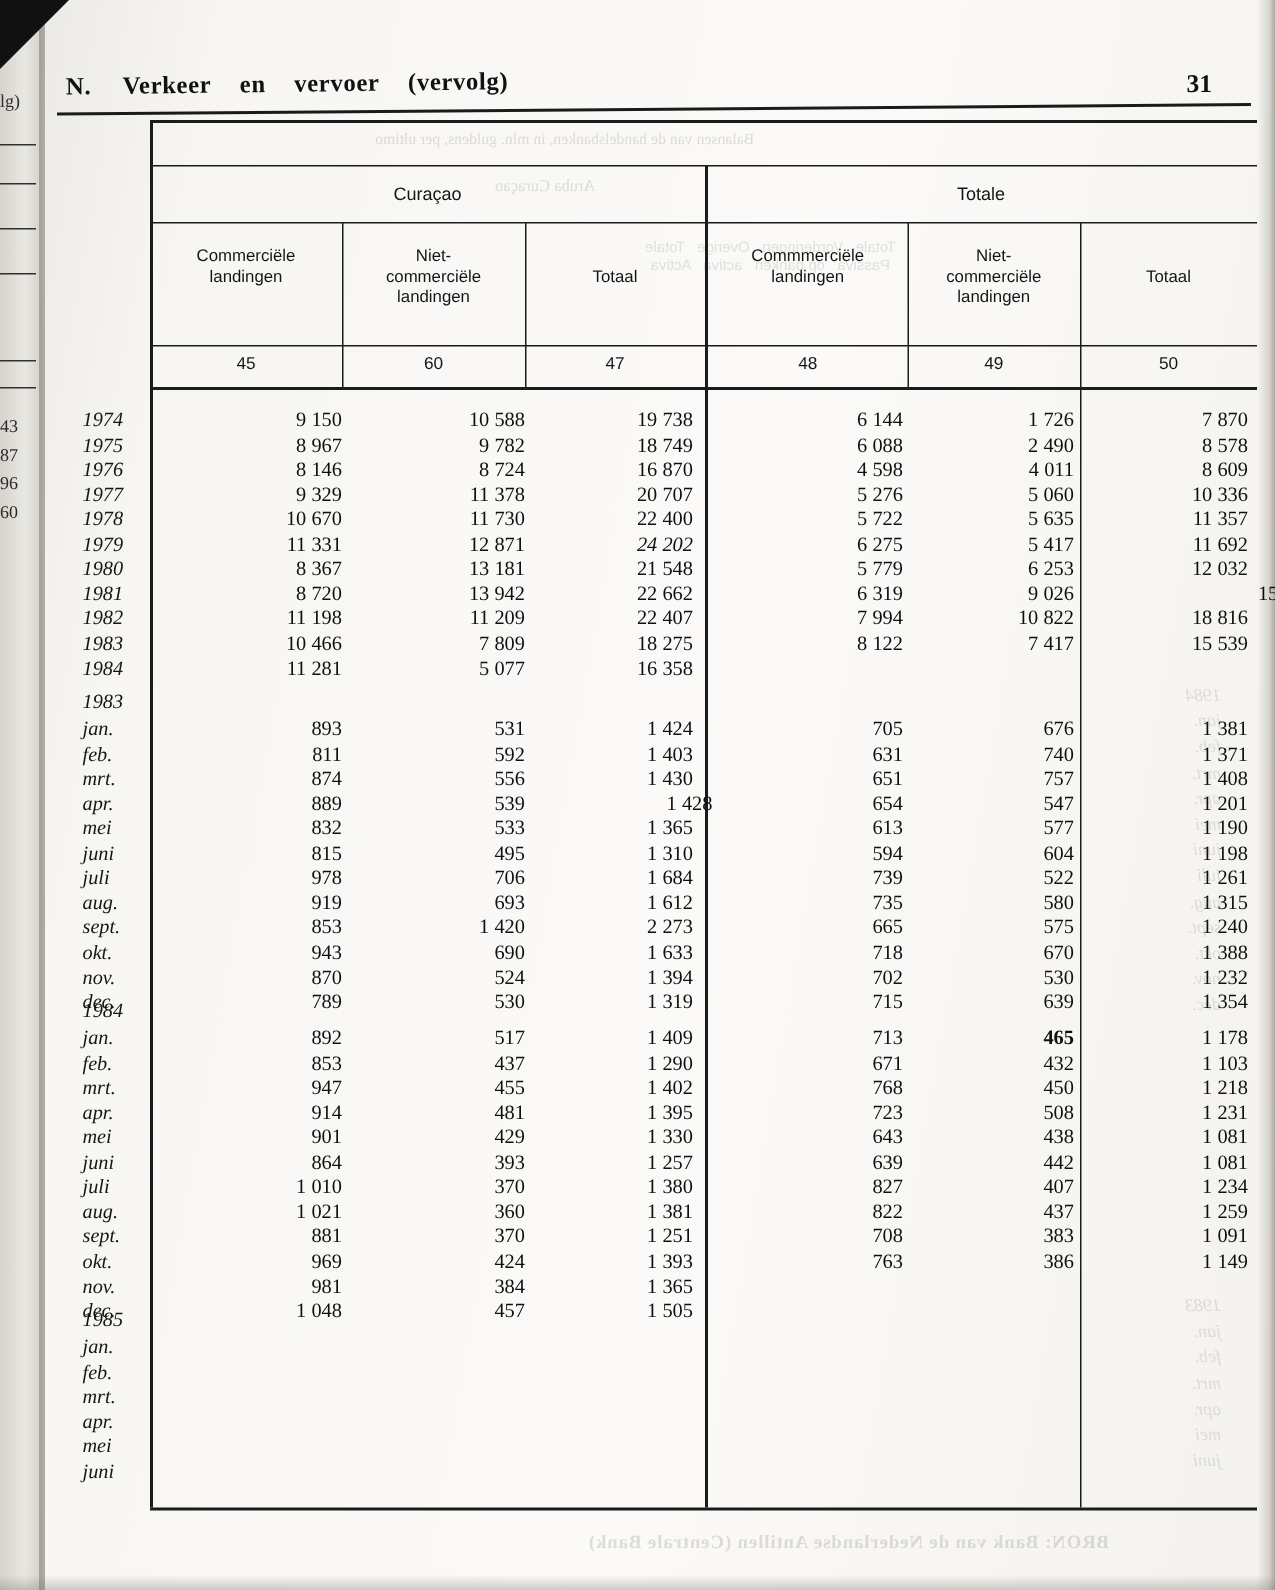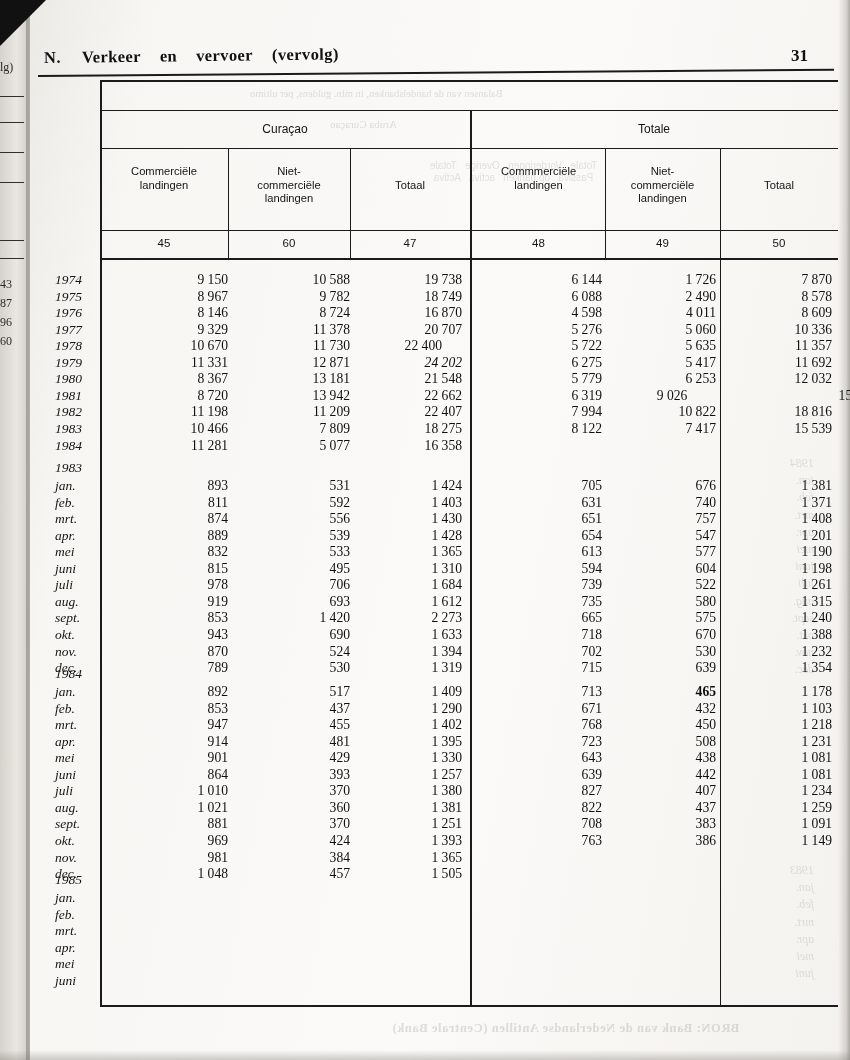--- a/index.html
+++ b/index.html
@@ -383,21 +383,21 @@
         <div class="rowlabel" style="left: 55px; top: 321.65px;">1977</div>
         <div class="num" style="left: 108px; width: 120px; top: 321.65px;">9 329</div>
         <div class="num" style="left: 230px; width: 120px; top: 321.65px;">11 378</div>
         <div class="num" style="left: 342px; width: 120px; top: 321.65px;">20 707</div>
         <div class="num" style="left: 482px; width: 120px; top: 321.65px;">5 276</div>
         <div class="num" style="left: 596px; width: 120px; top: 321.65px;">5 060</div>
         <div class="num" style="left: 712px; width: 120px; top: 321.65px;">10 336</div>
         <div class="rowlabel" style="left: 55px; top: 338.2px;">1978</div>
         <div class="num" style="left: 108px; width: 120px; top: 338.2px;">10 670</div>
         <div class="num" style="left: 230px; width: 120px; top: 338.2px;">11 730</div>
-        <div class="num" style="left: 322px; width: 120px; top: 338.2px;">22 400</div>
+        <div class="num" style="left: 342px; width: 120px; top: 338.2px;">22 400</div>
         <div class="num" style="left: 482px; width: 120px; top: 338.2px;">5 722</div>
         <div class="num" style="left: 596px; width: 120px; top: 338.2px;">5 635</div>
         <div class="num" style="left: 712px; width: 120px; top: 338.2px;">11 357</div>
         <div class="rowlabel" style="left: 55px; top: 354.75px;">1979</div>
         <div class="num" style="left: 108px; width: 120px; top: 354.75px;">11 331</div>
         <div class="num" style="left: 230px; width: 120px; top: 354.75px;">12 871</div>
         <div class="num" style="left: 342px; width: 120px; top: 354.75px; font-style: italic;">24 202</div>
         <div class="num" style="left: 482px; width: 120px; top: 354.75px;">6 275</div>
         <div class="num" style="left: 596px; width: 120px; top: 354.75px;">5 417</div>
         <div class="num" style="left: 712px; width: 120px; top: 354.75px;">11 692</div>
@@ -406,21 +406,21 @@
         <div class="num" style="left: 230px; width: 120px; top: 371.3px;">13 181</div>
         <div class="num" style="left: 342px; width: 120px; top: 371.3px;">21 548</div>
         <div class="num" style="left: 482px; width: 120px; top: 371.3px;">5 779</div>
         <div class="num" style="left: 596px; width: 120px; top: 371.3px;">6 253</div>
         <div class="num" style="left: 712px; width: 120px; top: 371.3px;">12 032</div>
         <div class="rowlabel" style="left: 55px; top: 387.85px;">1981</div>
         <div class="num" style="left: 108px; width: 120px; top: 387.85px;">8 720</div>
         <div class="num" style="left: 230px; width: 120px; top: 387.85px;">13 942</div>
         <div class="num" style="left: 342px; width: 120px; top: 387.85px;">22 662</div>
         <div class="num" style="left: 482px; width: 120px; top: 387.85px;">6 319</div>
-        <div class="num" style="left: 612px; width: 120px; top: 387.85px; text-align: center;">9 026</div>
+        <div class="num" style="left: 596px; width: 120px; top: 387.85px;">9 026</div>
         <div class="num" style="left: 712px; width: 120px; top: 387.85px; margin-left: 44px;">15 345</div>
         <div class="rowlabel" style="left: 55px; top: 404.4px;">1982</div>
         <div class="num" style="left: 108px; width: 120px; top: 404.4px;">11 198</div>
         <div class="num" style="left: 230px; width: 120px; top: 404.4px;">11 209</div>
         <div class="num" style="left: 342px; width: 120px; top: 404.4px;">22 407</div>
         <div class="num" style="left: 482px; width: 120px; top: 404.4px;">7 994</div>
         <div class="num" style="left: 596px; width: 120px; top: 404.4px;">10 822</div>
         <div class="num" style="left: 712px; width: 120px; top: 404.4px;">18 816</div>
         <div class="rowlabel" style="left: 55px; top: 420.95px;">1983</div>
         <div class="num" style="left: 108px; width: 120px; top: 420.95px;">10 466</div>
@@ -451,21 +451,21 @@
         <div class="rowlabel" style="left: 55px; top: 511.15px;">mrt.</div>
         <div class="num" style="left: 108px; width: 120px; top: 511.15px;">874</div>
         <div class="num" style="left: 230px; width: 120px; top: 511.15px;">556</div>
         <div class="num" style="left: 342px; width: 120px; top: 511.15px;">1 430</div>
         <div class="num" style="left: 482px; width: 120px; top: 511.15px;">651</div>
         <div class="num" style="left: 596px; width: 120px; top: 511.15px;">757</div>
         <div class="num" style="left: 712px; width: 120px; top: 511.15px;">1 408</div>
         <div class="rowlabel" style="left: 55px; top: 527.7px;">apr.</div>
         <div class="num" style="left: 108px; width: 120px; top: 527.7px;">889</div>
         <div class="num" style="left: 230px; width: 120px; top: 527.7px;">539</div>
-        <div class="num" style="left: 342px; width: 120px; top: 527.7px;">1 428</div>
+        <div class="num" style="left: 342px; width: 120px; top: 527.7px; padding-left: 13px;">1 428</div>
         <div class="num" style="left: 482px; width: 120px; top: 527.7px;">654</div>
         <div class="num" style="left: 596px; width: 120px; top: 527.7px;">547</div>
         <div class="num" style="left: 712px; width: 120px; top: 527.7px;">1 201</div>
         <div class="rowlabel" style="left: 55px; top: 544.25px;">mei</div>
         <div class="num" style="left: 108px; width: 120px; top: 544.25px;">832</div>
         <div class="num" style="left: 230px; width: 120px; top: 544.25px;">533</div>
         <div class="num" style="left: 342px; width: 120px; top: 544.25px;">1 365</div>
         <div class="num" style="left: 482px; width: 120px; top: 544.25px;">613</div>
         <div class="num" style="left: 596px; width: 120px; top: 544.25px;">577</div>
         <div class="num" style="left: 712px; width: 120px; top: 544.25px;">1 190</div>

